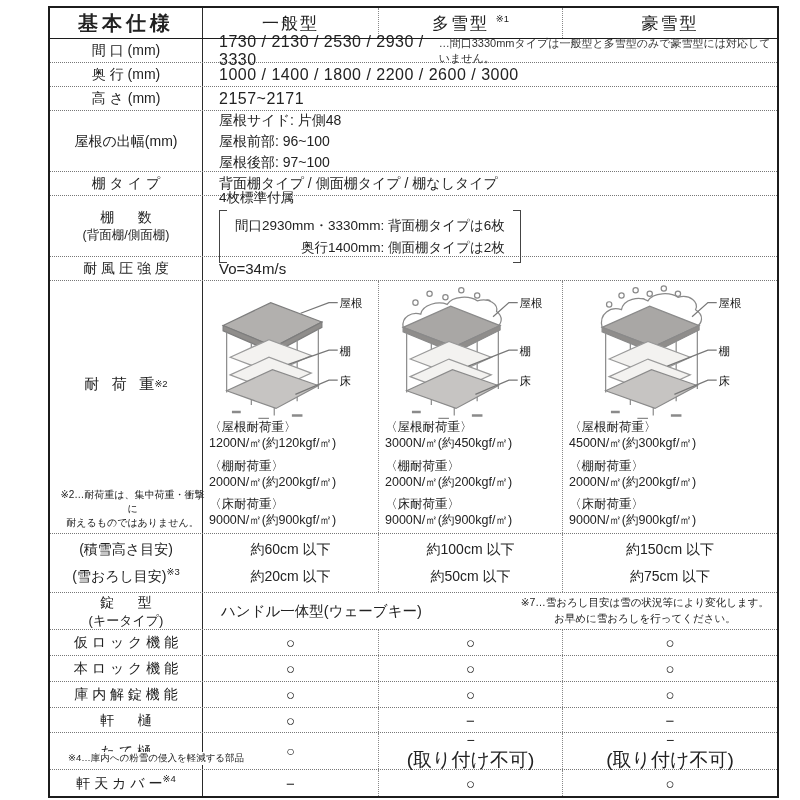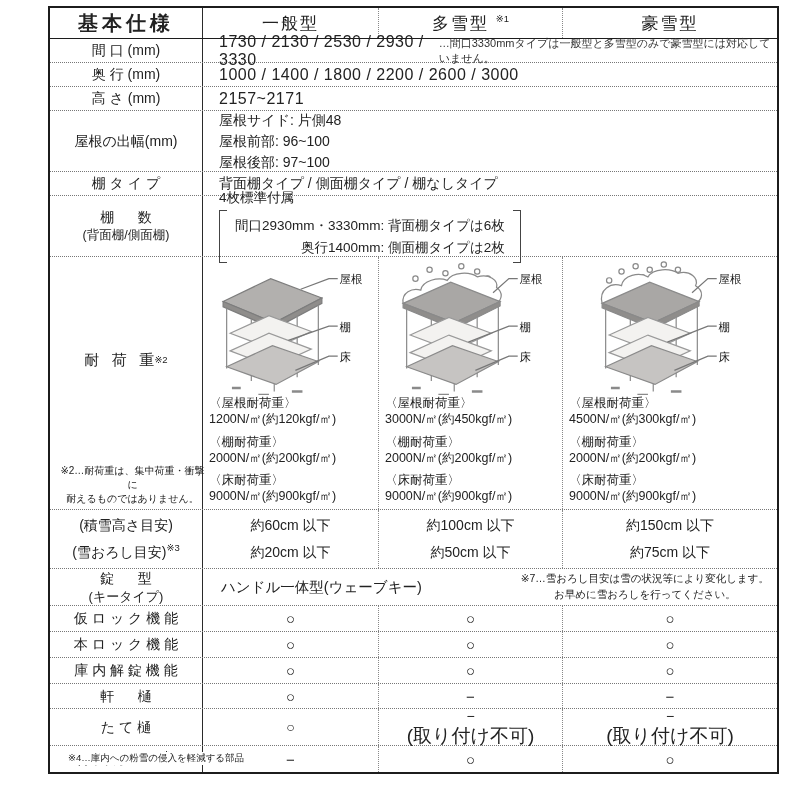--- a/index.html
+++ b/index.html
@@ -128,20 +128,28 @@
         <span class="tanasu-top">4枚標準付属</span>
         <div class="bracket-wrap">
           <div class="bk bk-l"></div>
           <div class="bk bk-r"></div>
           <div>間口2930mm・3330mm: 背面棚タイプは6枚</div>
           <div>奥行1400mm: 側面棚タイプは2枚</div>
         </div>
       </div>
     </div>
 
+    <div class="row" style="height:23px">
+      <div class="lcell">
+          <span>耐 風 圧 強 度</span>
+        </div>
+      <div class="vcell">
+          <span style="font-size:15px">Vo=34m/s</span>
+        </div>
+    </div>
 
     <div class="row" style="height:252px">
       <div class="lcell taikaju-l">
         <div class="taikaju-label">
           <span>耐   荷   重</span>
             <span class="sup">※2</span>
         </div>
         <div class="taikaju-note">
           <div>※2…耐荷重は、集中荷重・衝撃に</div>
           <div>耐えるものではありません。</div>

